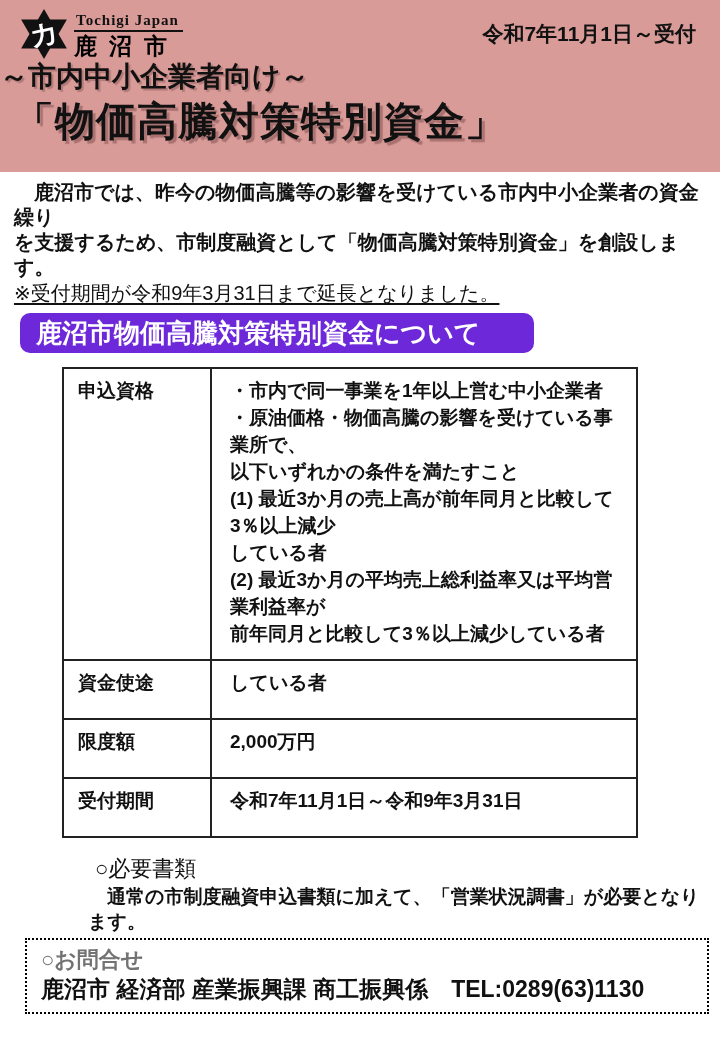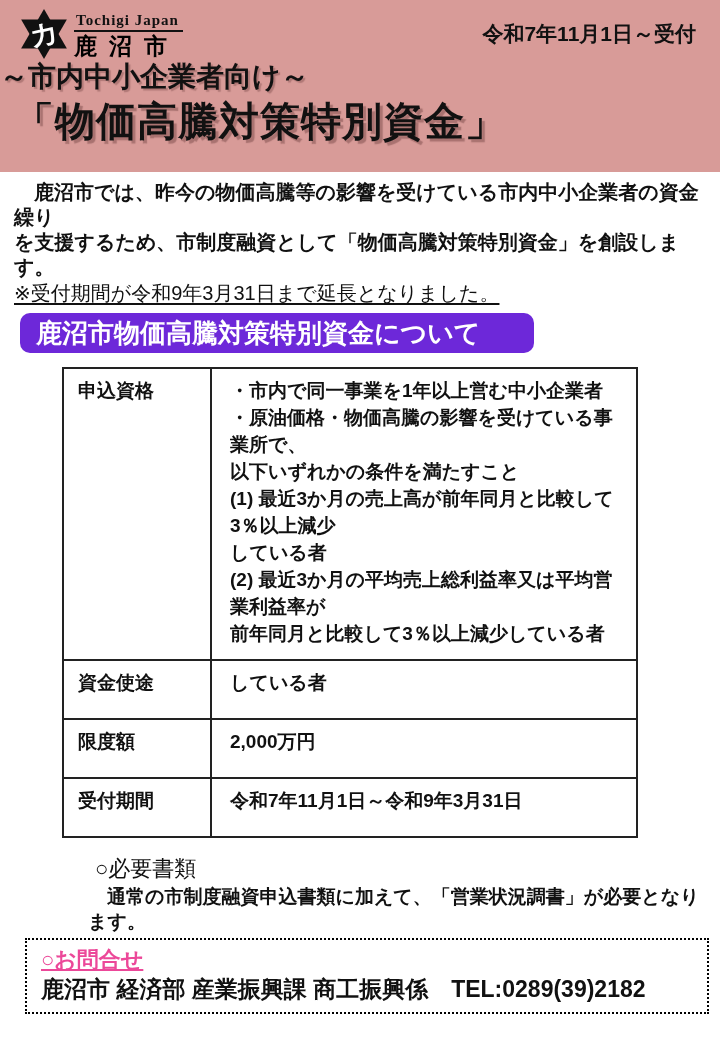--- a/index.html
+++ b/index.html
@@ -101,21 +101,21 @@
     white-space:pre-line;
   }
   
   .contact-box{
     position:absolute;left:25px;top:938px;
     width:666px;height:66px;
     border:2px dotted #000;
     padding:6px 0 0 14px;
     box-sizing:content-box;
   }
-  .contact-head{font-size:22px;font-weight:bold;line-height:28px;color:#ec4899;text-decoration:underline;}
+  .contact-head{font-size:22px;font-weight:bold;line-height:28px;color:#737373;}
   .contact-line{font-size:23px;font-weight:bold;line-height:30px;color:#111;}
 </style>
 </head>
 <body>
 
 <div class="banner">
   <div class="logo-row">
     <svg class="logo-mark" viewBox="0 0 50 50" xmlns="http://www.w3.org/2000/svg">
       <polygon points="25,0 37.5,11.5 46,12 46,38 37.5,38.5 25,50 12.5,38.5 4,38 4,12 12.5,11.5" fill="none"></polygon>
       <polygon points="25,1 47,39 3,39" fill="#111"></polygon>
@@ -167,14 +167,14 @@
   </tbody>
 </table>
 
 <div class="doc-section">
   <div class="sec-head">○必要書類</div>
   <div class="sec-body">　通常の市制度融資申込書類に加えて、「営業状況調書」が必要となります。</div>
 </div>
 
 <div class="contact-box">
   <div class="contact-head">○お問合せ</div>
-  <div class="contact-line">鹿沼市 経済部 産業振興課 商工振興係　TEL:0289(39)2182</div>
+  <div class="contact-line">鹿沼市 経済部 産業振興課 商工振興係　TEL:0289(63)1130</div>
 </div>
 
 </body></html>

